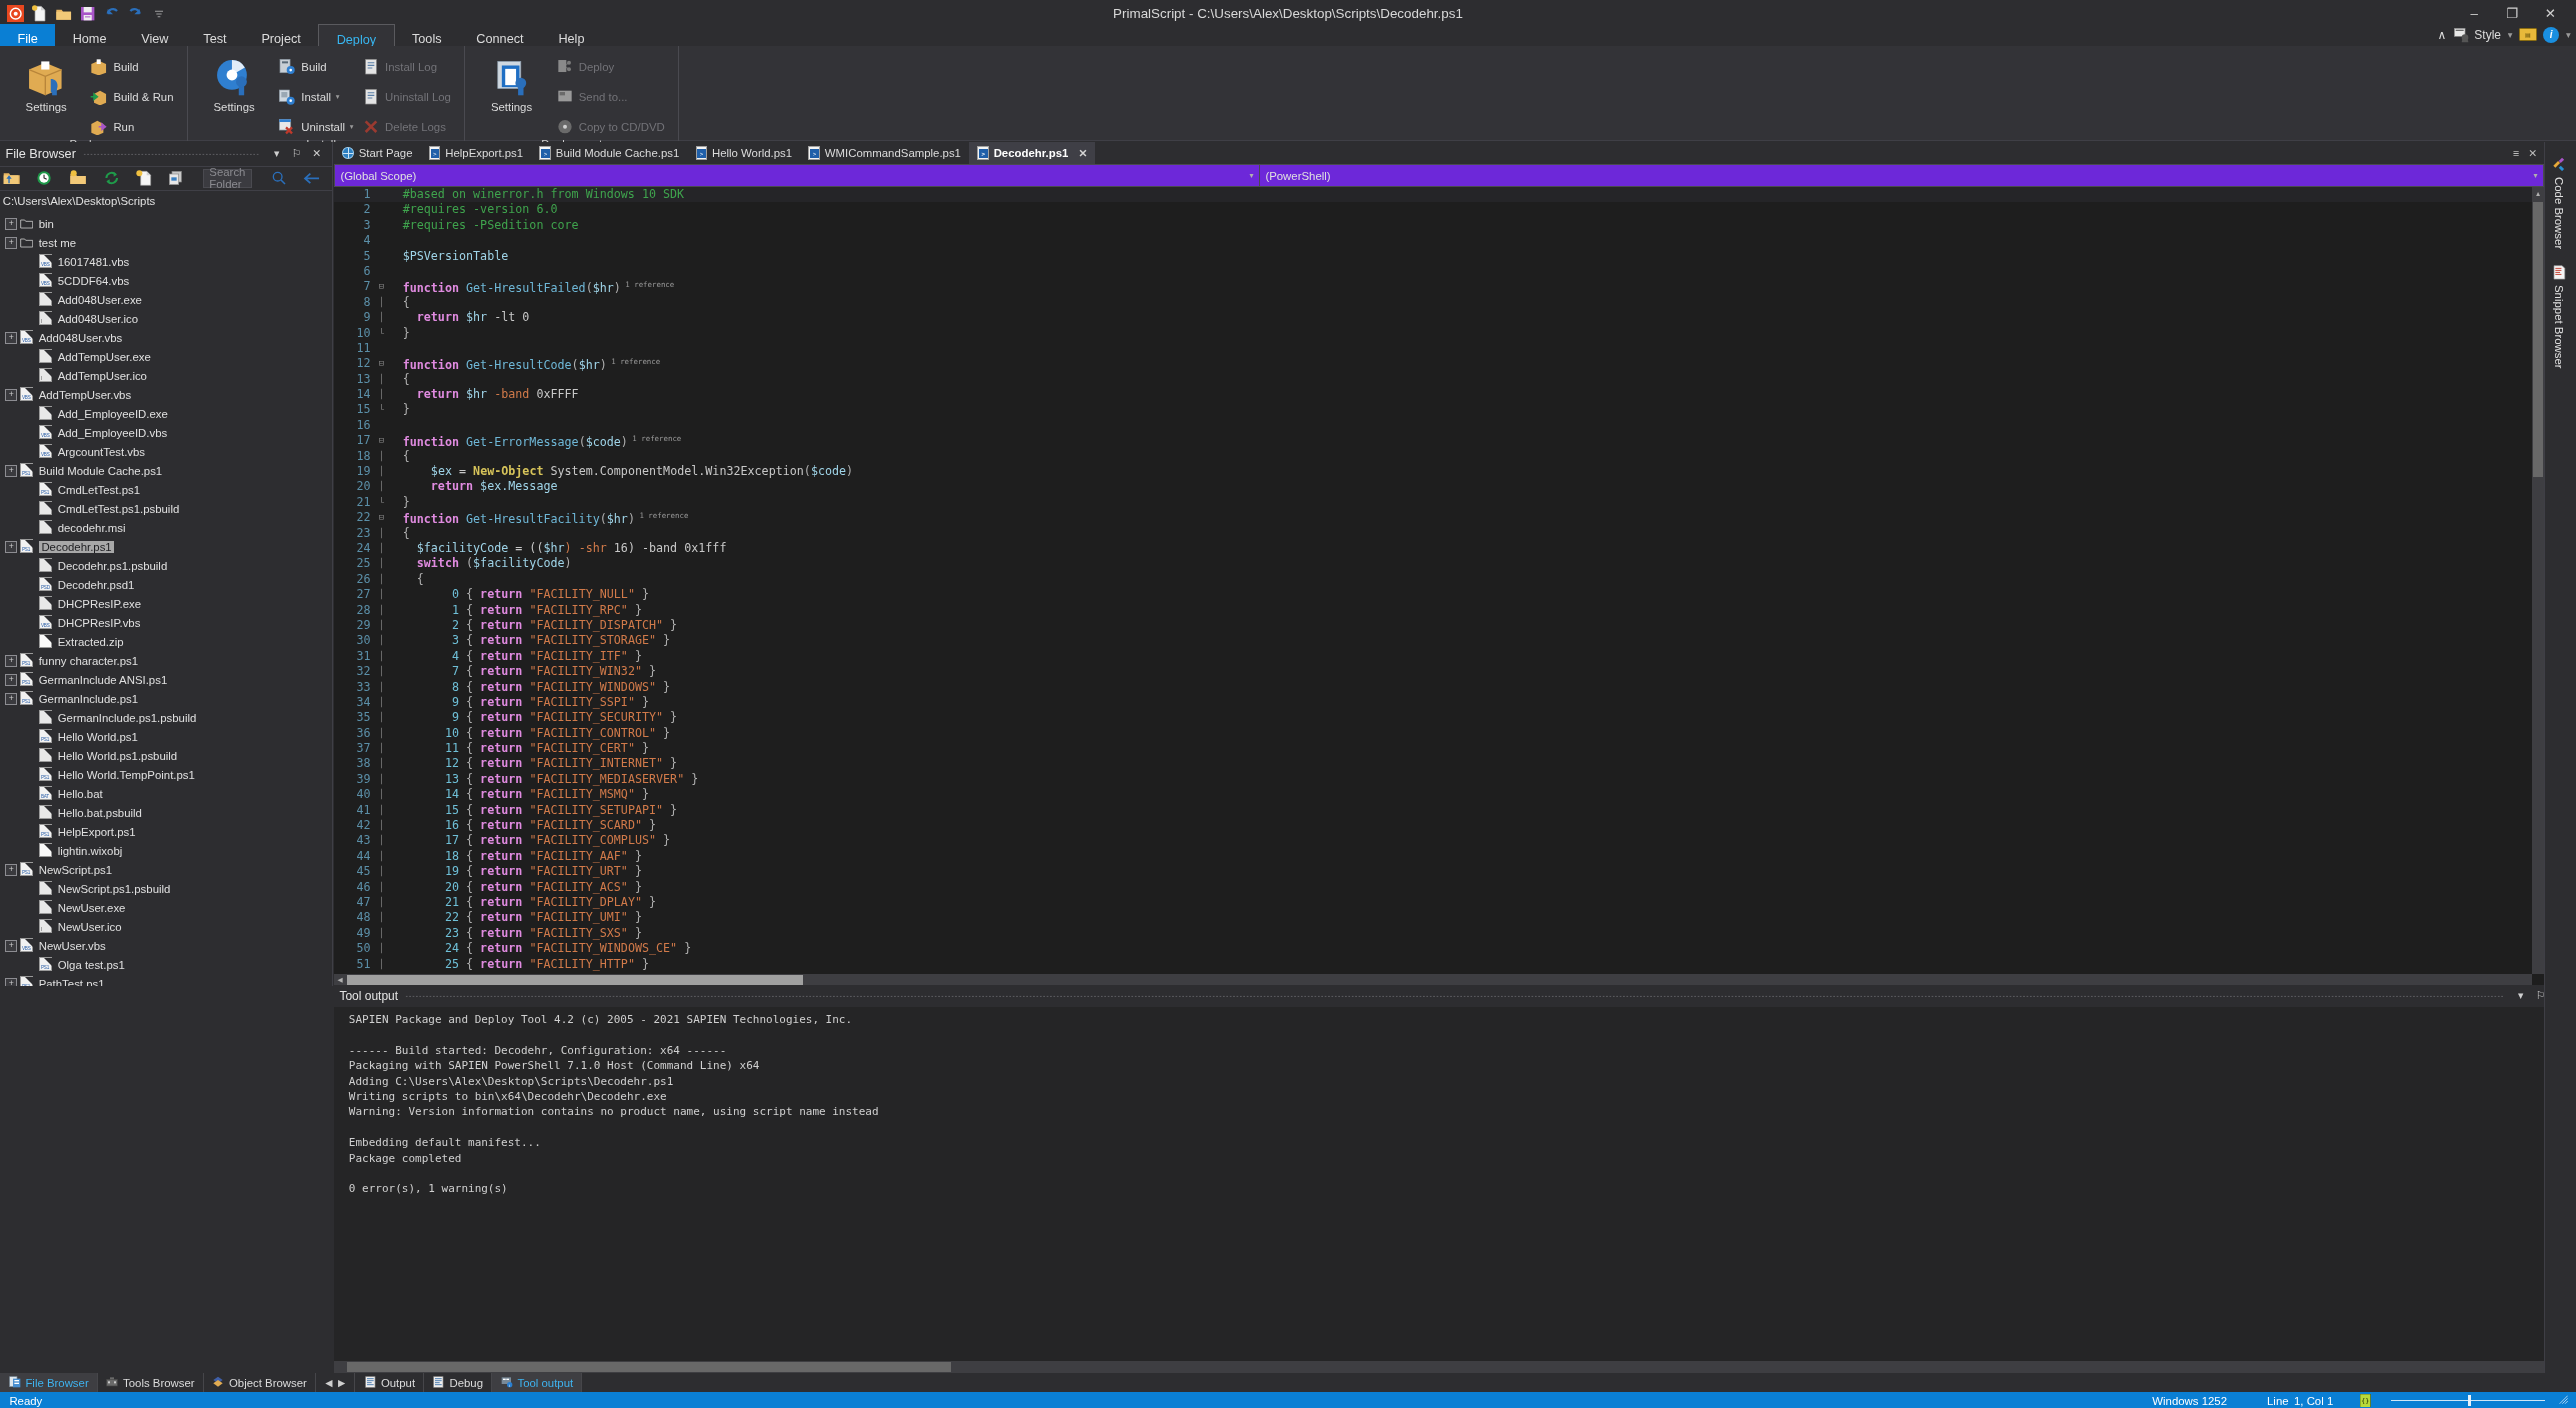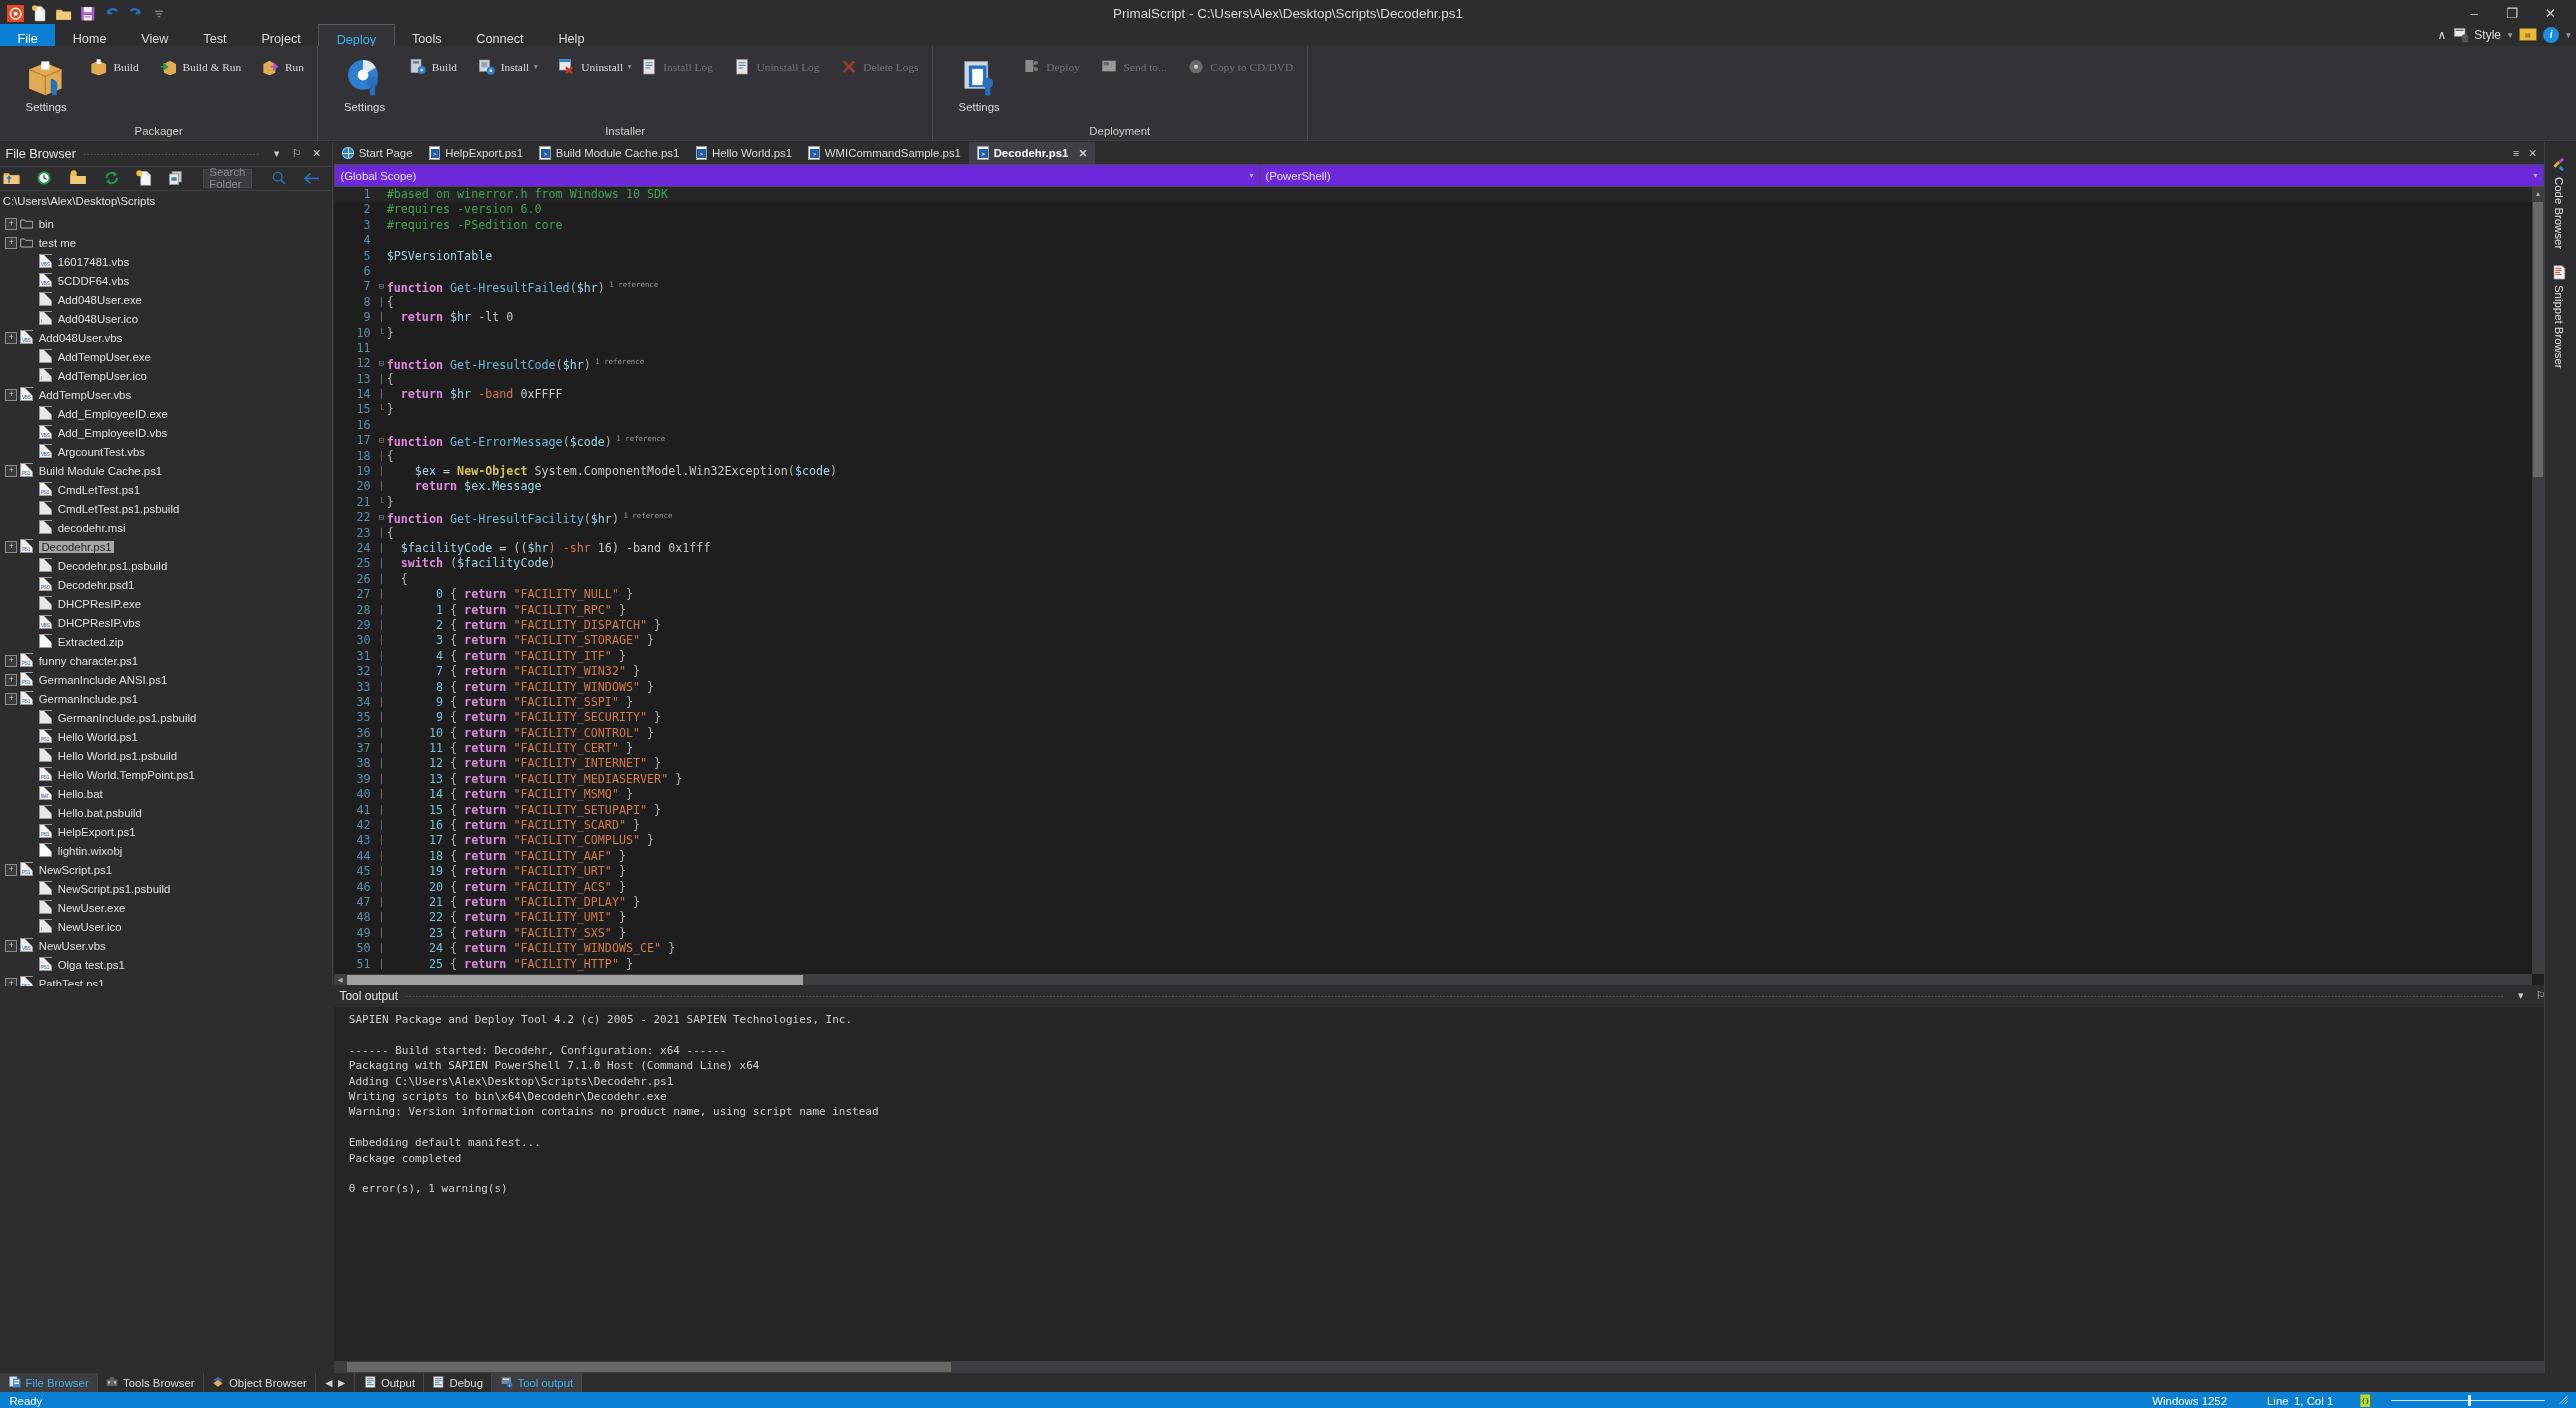--- a/index.html
+++ b/index.html
@@ -40,21 +40,21 @@
   
   .ribbon { position:absolute; left:0; top:46px; width:2576px; height:95px; background:#333337;
      border-bottom:0.7px solid #3f3f46; display:flex; }
   .rgroup { position:relative; height:95px; display:flex; flex-direction:column;
      border-right:0.7px solid #4a4a50; }
   .rgroup-body { flex:1; display:flex; align-items:flex-start; padding:4px 9.4px 0 6.7px; gap:4px; }
   .rgroup-label { height:17.4px; line-height:14.8px; text-align:center; font-size:11.4px; color:#cfcfcf; }
   .big-btn { width:79px; display:flex; flex-direction:column; align-items:center; padding-top:2.7px; }
   .big-btn .bico { height:48px; display:flex; align-items:center; justify-content:center; }
   .big-btn .blab { font-size:11.4px; color:#dcdcdc; }
-  .small-col { display:flex; gap:16px; padding-top:6.7px;font-family:Liberation Serif, serif;}
+  .small-col { display:flex; flex-direction:column; gap:10px; padding-top:6.7px;}
   .small-btn { display:flex; align-items:center; gap:4.7px; font-size:11.4px; color:#dcdcdc; height:20px; padding-right:4px;}
   .small-btn.disabled { color:#737378; }
   .small-btn .sico { width:19px; height:19px; display:flex; align-items:center; justify-content:center; }
   .drop-ar { font-size:7.4px; color:#9a9a9a; }
 
   
   .filebrowser { position:absolute; left:0; top:142px; width:333px; height:844px; background:#2d2d30;
      border-right:0.7px solid #3f3f46; }
   .fb-head { height:23.5px; display:flex; align-items:center; padding:0 5.4px; font-size:12.7px; color:#e4e4e4; }
   .fb-dots { flex:1; height:2.7px; margin:0 6.7px;
@@ -124,21 +124,21 @@
      font-size:11.4px; color:#e0e0e0; padding-left:5.4px; }
   .scopesel .ar { margin-left:auto; padding:0 5.4px; color:#b0b0b0; font-size:8px; }
 
   .codewrap { position:absolute; left:0; top:45px; right:0; bottom:0; background:#1e1e1e; overflow:hidden; }
   .code { position:absolute; left:0; top:0; right:12px; bottom:12px; overflow:hidden;
      font-family:"DejaVu Sans Mono", monospace; font-size:11.7px; line-height:15.4px; }
   .cline { display:flex; height:15.4px; align-items:center; white-space:pre; }
   .cline.cur { background:#252528; }
   .gut { width:42px; text-align:right; padding-right:5.4px; color:#5b8fa8; flex:none; }
   .fold { width:10.7px; flex:none; color:#8a8a8a; font-size:8.7px; text-align:center; }
-  .ctext { flex:1; color:#d4d4d4; }
+  .ctext { flex:1; color:#d4d4d4;margin-left:16px; }
   .c-comment { color:#3fa34d; }
   .c-kw { color:#e08be0; font-weight:bold; }
   .c-fn { color:#6fb8d8; }
   .c-var { color:#9fd4e8; }
   .c-str { color:#d17a4a; }
   .c-num { color:#6fc0d8; }
   .c-op { color:#c8c8c8; }
   .c-type { color:#c8c8c8; }
   .c-new { color:#d6c35a; font-weight:bold; }
   .c-ref { color:#9a9a9a; font-size:7.4px; vertical-align:super; }

